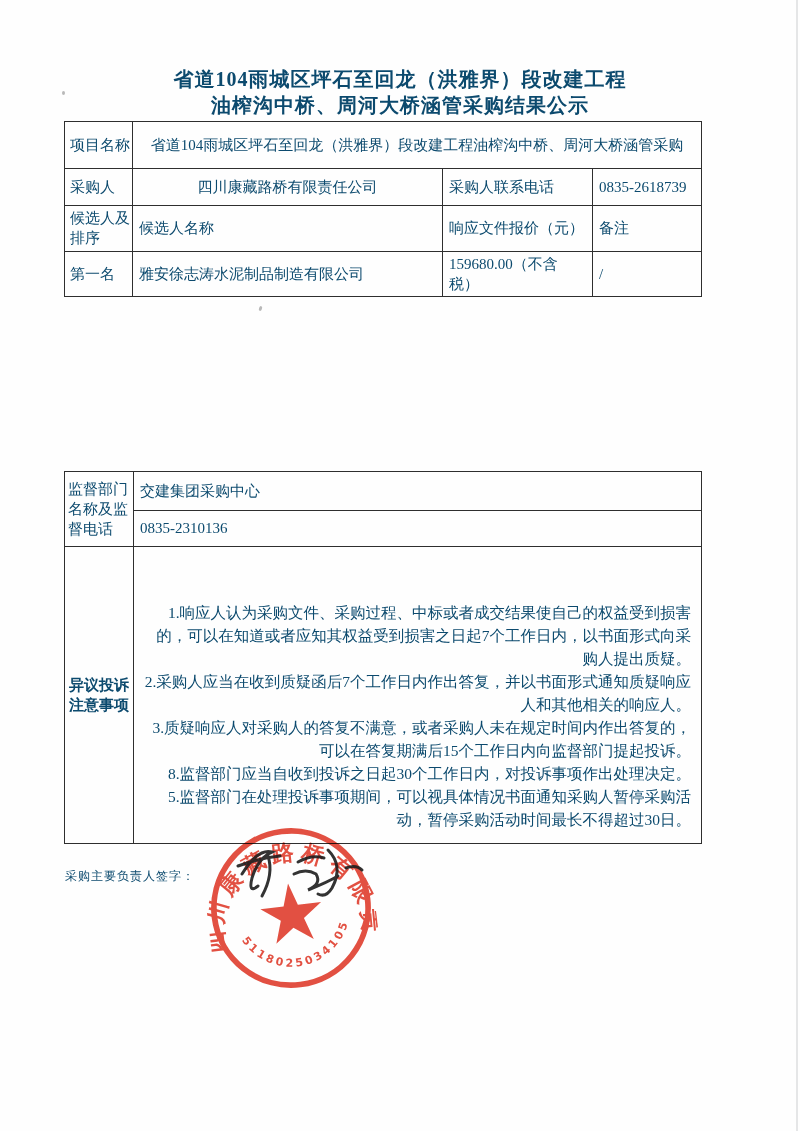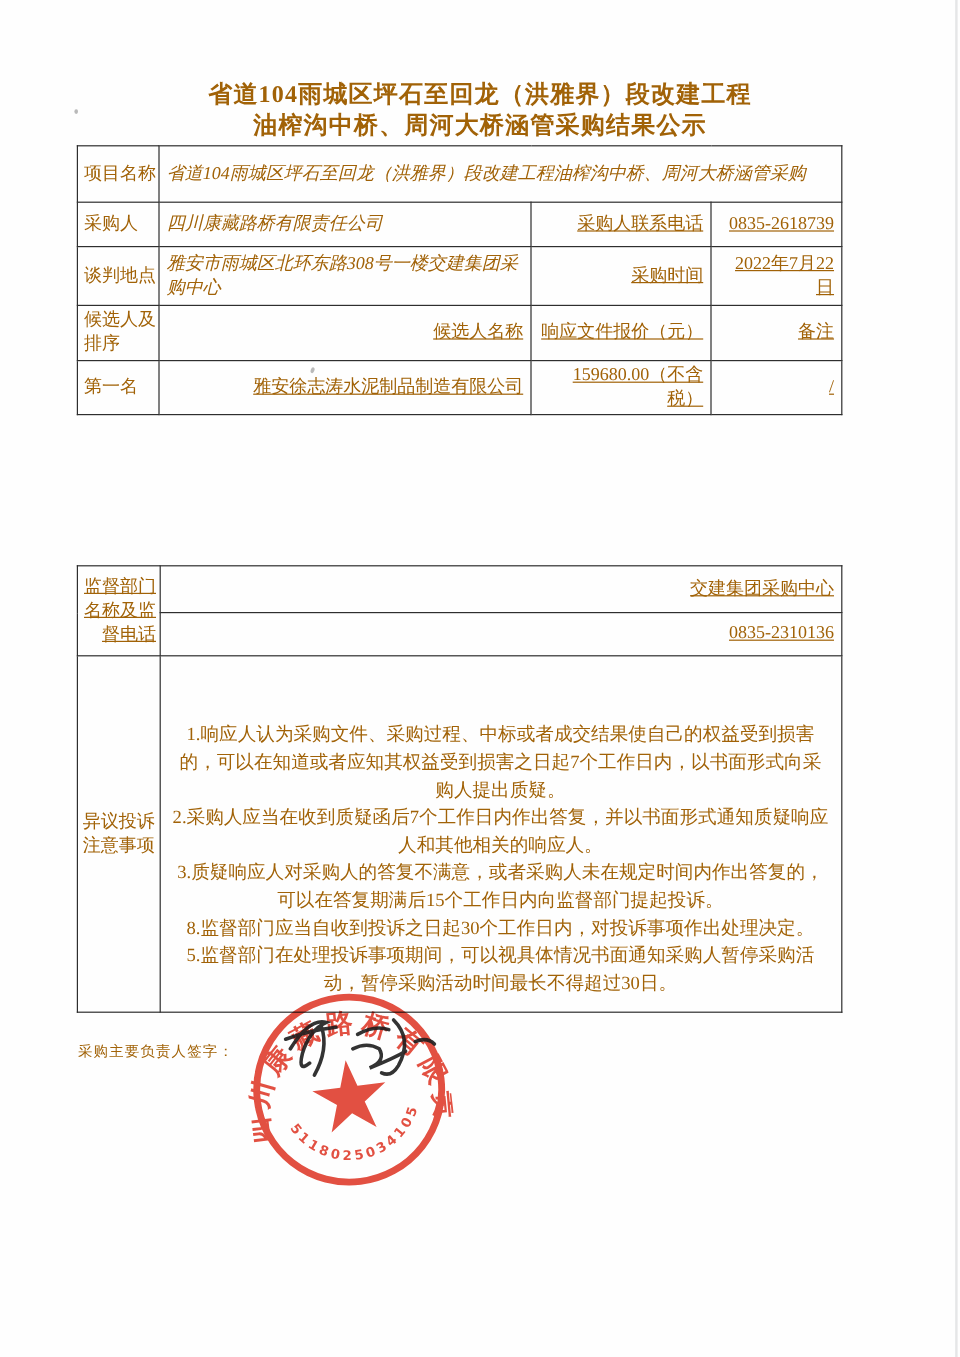--- a/index.html
+++ b/index.html
@@ -1,21 +1,21 @@
 <!DOCTYPE html>
 <html><head>
 <meta charset="utf-8">
 <style>
   html,body{margin:0;padding:0;}
   .page{
     position:relative;
     width:800px;height:1131px;
     background:#fefefe;
     font-family:"Liberation Serif","DejaVu Serif",serif;
-    color:#a16207;
+    color:#0c4a6e;
     overflow:hidden;
   }
   .scan-edge{
     position:absolute;right:2px;top:0;width:2px;height:100%;
     background:#cfd2d4;opacity:.55;
   }
   .speck{position:absolute;background:#8a8a8a;border-radius:50%;opacity:.6;}
 
   .doc-title{
     position:absolute;top:66px;left:0;width:100%;
@@ -30,27 +30,27 @@
     font-size:15px;line-height:1.35;
     padding:2px 6px;
     vertical-align:middle;
     overflow:hidden;
     word-break:break-all;
     margin-left:36px;
   }
   .t1{top:121px;}
   .t2{top:471px;}
   .lbl{padding-left:5px;padding-right:2px;}
-  .ctr{text-align:right;text-decoration:underline;}
-  .lft{text-align:left;font-style:italic;}
+  .ctr{text-align:left;}
+  .lft{text-align:center;}
   .clip-lbl{height:30px;overflow:hidden;line-height:17px;}
   .obj-cell{vertical-align:middle;padding:10px 10px 10px 9px;}
   .obj-text{padding-top:42px;}
-  .obj-text p{margin:0;font-size:15.5px;line-height:23px;text-align:center;}
-  .obj-lbl{text-align:center;}
+  .obj-text p{margin:0;font-size:15.5px;line-height:23px;text-align:right;}
+  .obj-lbl{text-align:center;font-weight:bold;}
 
   .sign-label{
     position:absolute;left:65px;top:868px;
     font-size:12px;letter-spacing:1px;
   }
   .stamp{
     position:absolute;left:207px;top:826px;width:168px;height:164px;
     mix-blend-mode:multiply;opacity:.88;
     transform:rotate(-7deg);
   }
@@ -84,26 +84,20 @@
       <tbody>
           <tr style="height:47px">
         <td class="lbl">项目名称</td>
         <td class="lft" colspan="3">省道104雨城区坪石至回龙（洪雅界）段改建工程油榨沟中桥、周河大桥涵管采购</td>
       </tr>
       <tr style="height:37px">
         <td class="lbl">采购人</td>
         <td class="lft">四川康藏路桥有限责任公司</td>
         <td class="ctr">采购人联系电话</td>
         <td class="ctr">0835-2618739</td>
-      </tr>
-      <tr style="height:49px">
-        <td class="lbl">谈判地点</td>
-        <td class="lft">雅安市雨城区北环东路308号一楼交建集团采购中心</td>
-        <td class="ctr">采购时间</td>
-        <td class="ctr">2022年7月22日</td>
       </tr>
       <tr style="height:44px">
         <td class="lbl">候选人及排序</td>
         <td class="ctr">候选人名称</td>
         <td class="ctr">响应文件报价（元）</td>
         <td class="ctr">备注</td>
       </tr>
       <tr style="height:43px">
         <td class="lbl">第一名</td>
         <td class="ctr">雅安徐志涛水泥制品制造有限公司</td>

